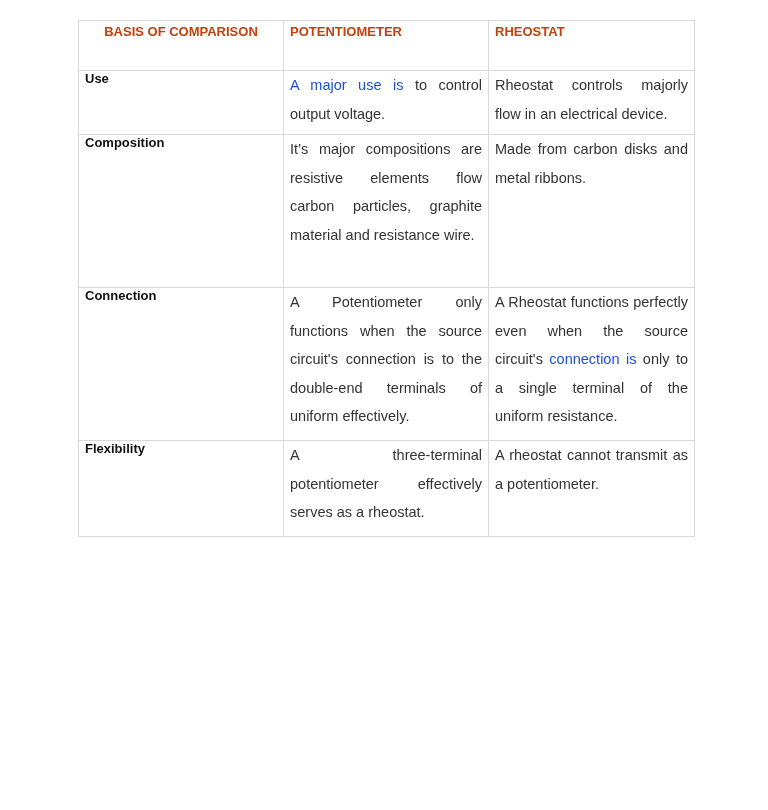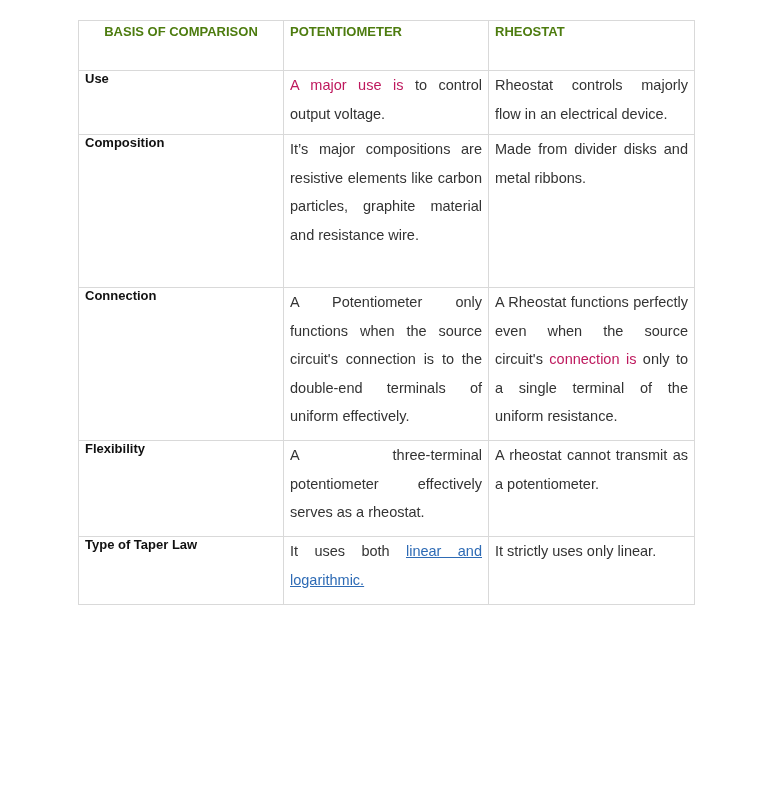--- a/index.html
+++ b/index.html
@@ -15,36 +15,36 @@
   table.cmp col.c1 { width: 205px; }
   table.cmp col.c2 { width: 205px; }
   table.cmp col.c3 { width: 206px; }
   table.cmp td, table.cmp th {
     border: 1px solid #d9d9d9;
     vertical-align: top;
     padding: 0 6px;
     box-sizing: border-box;
   }
   table.cmp th {
-    font-size: 13px; font-weight: bold; color: #4d7c0f; text-align: left;
+    font-size: 13px; font-weight: bold; color: #c2410c; text-align: left;
     padding-top: 3px; height: 50px;
   }
   table.cmp th.h1 { text-align: center; }
   td.basis {
     font-size: 13px; font-weight: bold; color: #111111;
     padding-top: 4px;
   }
   td.basis.mid { padding-top: 10px; }
   td.desc {
     font-size: 14.5px; line-height: 28.5px;
     text-align: justify; text-align-last: left;
     padding-top: 0;
     color: #333333;
   }
-  .red { color: #be185d; }
+  .red { color: #1d4ed8; }
   a.link { color: #2e6bb5; text-decoration: underline; }
   tr.r1 td { height: 64px; margin-left: 44px; }
   tr.r2 td { height: 153px; }
   tr.r3 td { height: 121px; }
   tr.r4 td { height: 153px; }
   tr.r5 td { height: 96px; }
   tr.r6 td { height: 66px; }
   tr.r7 td { height: 68px; }
 </style>
 </head>
@@ -64,32 +64,27 @@
     </tr>
   </thead>
   <tbody>
     <tr class="r1">
       <td class="basis">Use</td>
       <td class="desc"><span class="red">A major use is</span><span> to control output voltage.</span></td>
       <td class="desc">Rheostat controls majorly flow in an electrical device.</td>
     </tr>
     <tr class="r2">
       <td class="basis">Composition</td>
-      <td class="desc">It’s major compositions are resistive elements like carbon particles, graphite material and resistance wire.</td>
-      <td class="desc">Made from divider disks and metal ribbons.</td>
+      <td class="desc">It’s major compositions are resistive elements flow carbon particles, graphite material and resistance wire.</td>
+      <td class="desc">Made from carbon disks and metal ribbons.</td>
     </tr>
     <tr class="r4">
       <td class="basis">Connection</td>
       <td class="desc">A Potentiometer only functions when the source circuit's connection is to the double-end terminals of uniform effectively.</td>
       <td class="desc"><span>A Rheostat functions perfectly even when the source circuit's </span><span class="red">connection is</span><span> only to a single terminal of the uniform resistance.</span></td>
     </tr>
     <tr class="r5">
       <td class="basis">Flexibility</td>
       <td class="desc">A three-terminal potentiometer effectively serves as a rheostat.</td>
       <td class="desc">A rheostat cannot transmit as a potentiometer.</td>
     </tr>
-    <tr class="r7">
-      <td class="basis">Type of Taper Law</td>
-      <td class="desc"><span>It uses both </span><a class="link" href="#">linear and logarithmic.</a></td>
-      <td class="desc">It strictly uses only linear.</td>
-    </tr>
   </tbody>
 </table>
 
 </body></html>

